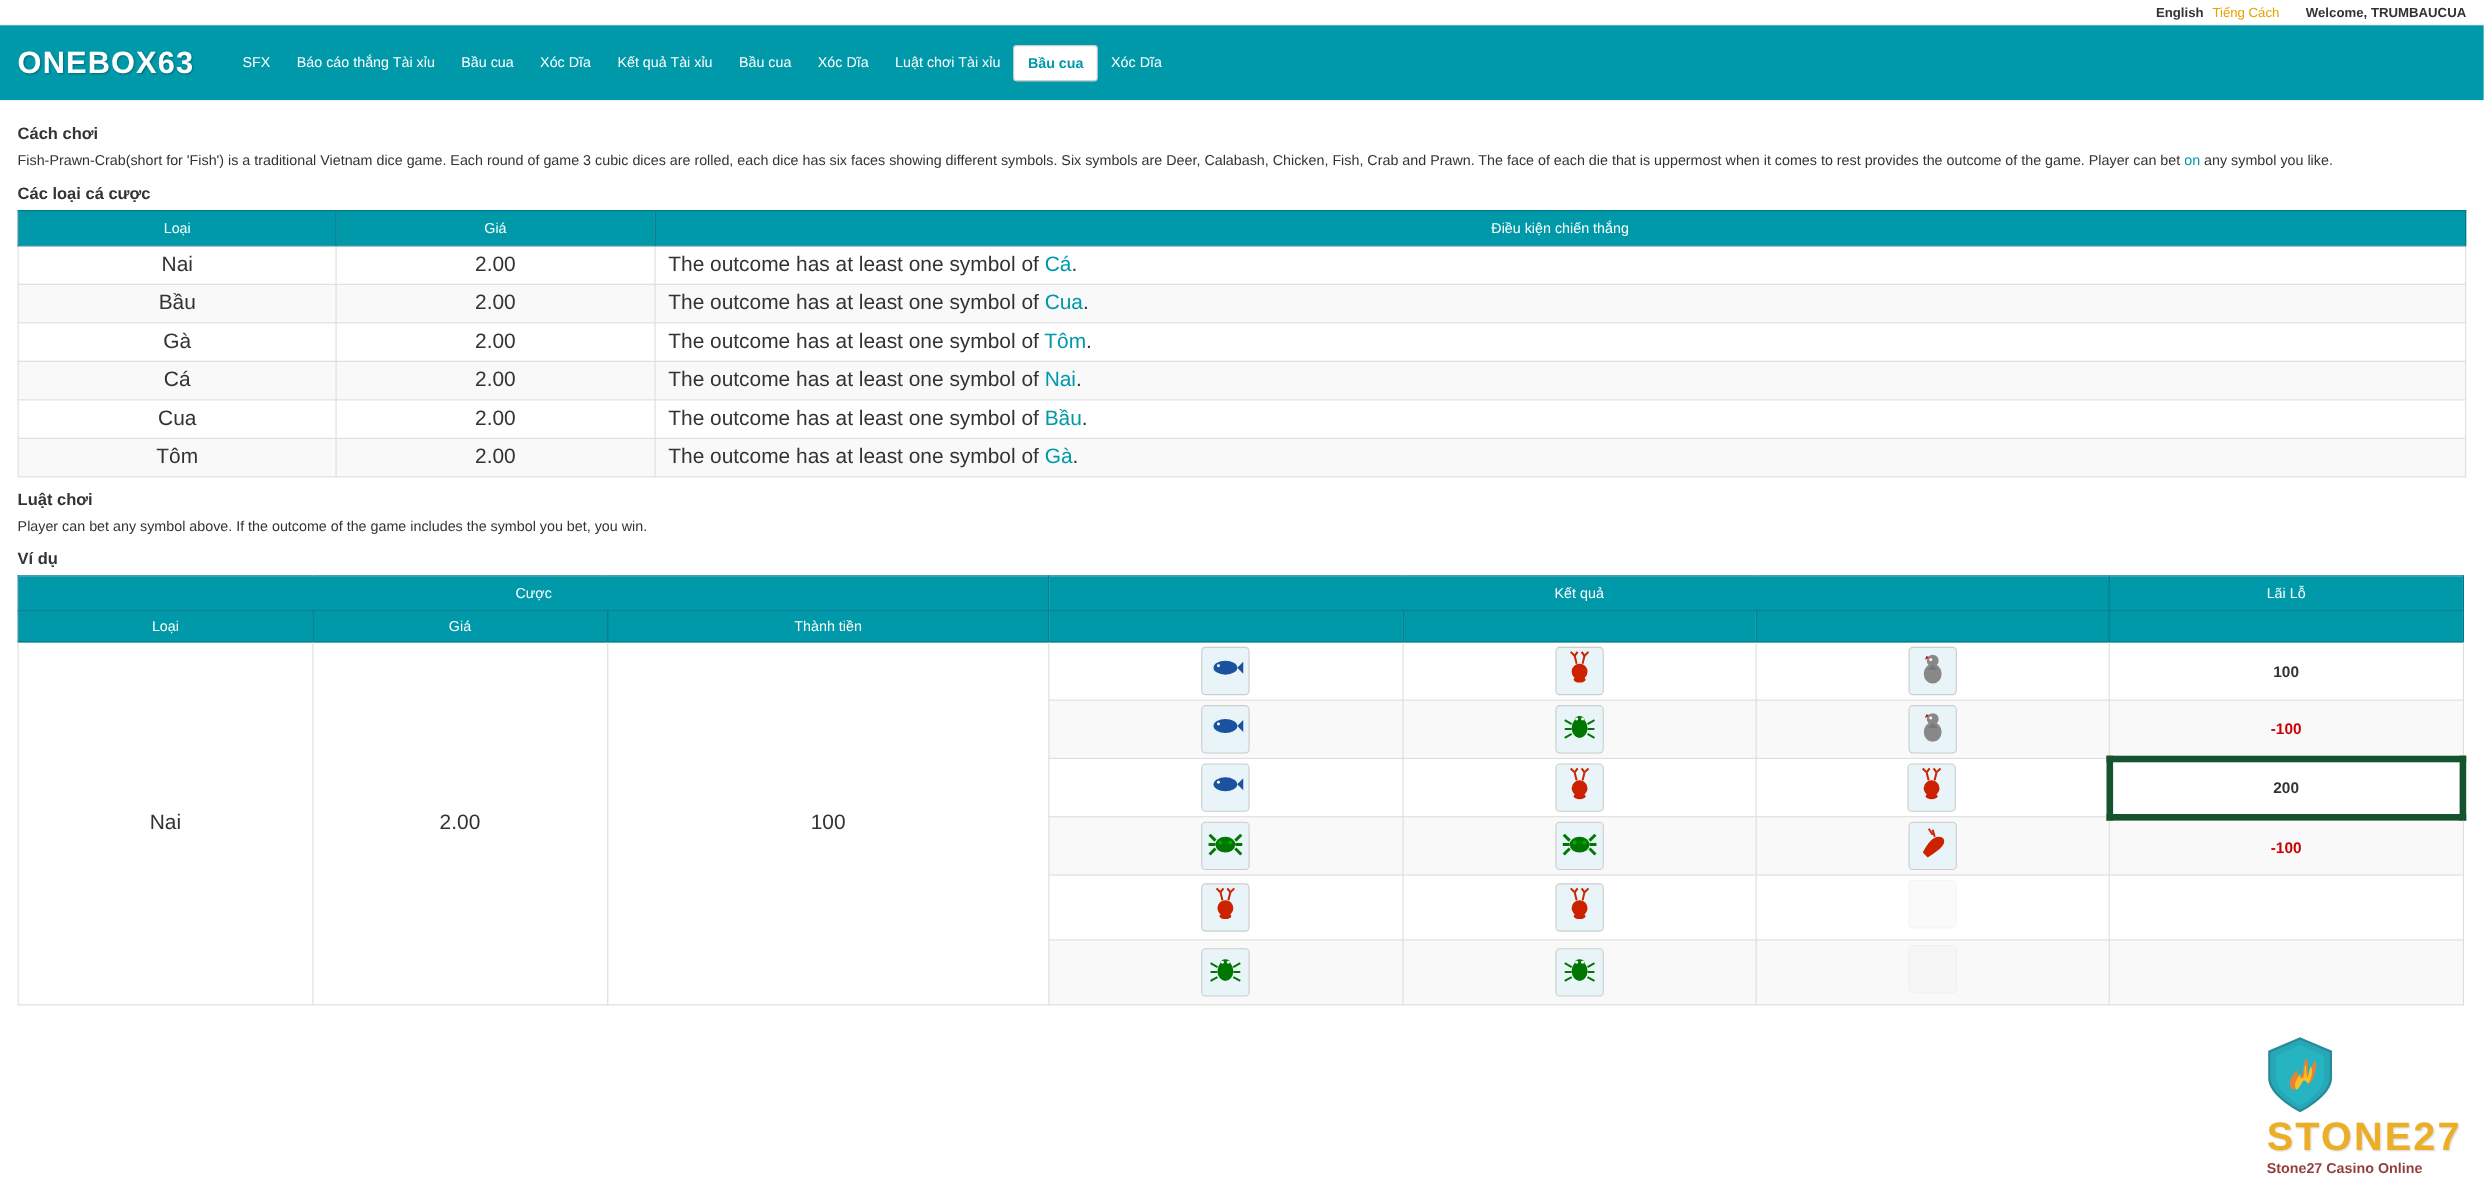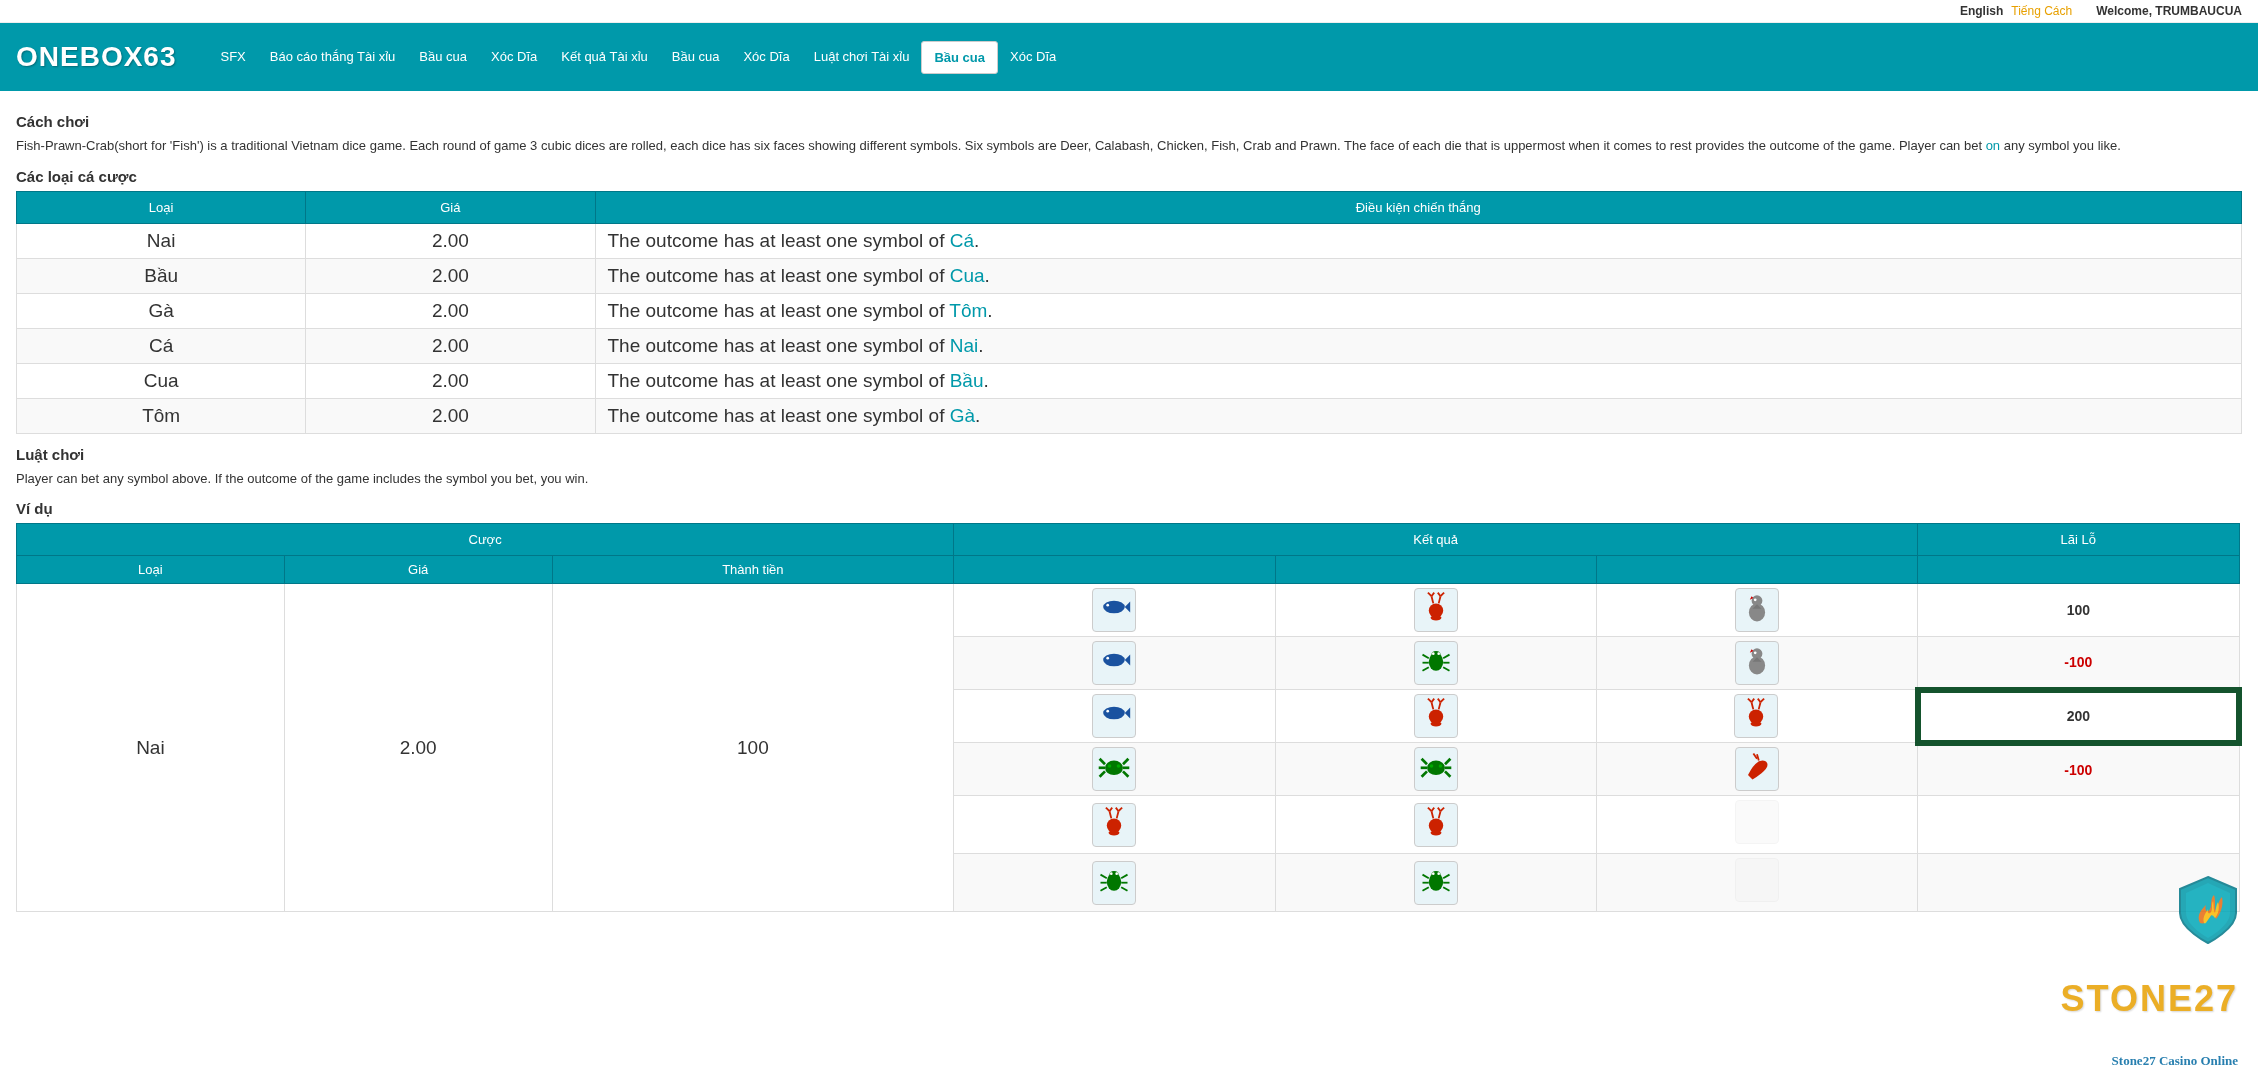--- a/index.html
+++ b/index.html
@@ -118,35 +118,33 @@
     .watermark {
       position: fixed;
       bottom: 20px;
       right: 20px;
       opacity: 0.85;
       pointer-events: none;
     }
     .watermark-shield {
       display: flex;
       flex-direction: column;
-      align-items: flex-end;
-      gap: 33px;
+      align-items: flex-start;
     }
     .watermark-text-big {
       font-size: 36px;
       font-weight: 900;
       color: #e8a000;
       text-shadow: 1px 1px 2px rgba(0,0,0,0.2);
       letter-spacing: 2px;
     }
     .watermark-text-small {
       font-size: 13px;
-      color: #0369a1;
+      color: #7f1d1d;
       font-weight: bold;
-      font-family: Liberation Serif, serif;
     }
     .shield-svg { width: 60px; height: 70px; }
   </style>
 </head>
 <body>
 
 <div class="top-bar">
   <a class="lang-en">English</a>
   <a class="lang-vn">Tiếng Cách</a>
   <span class="welcome">

